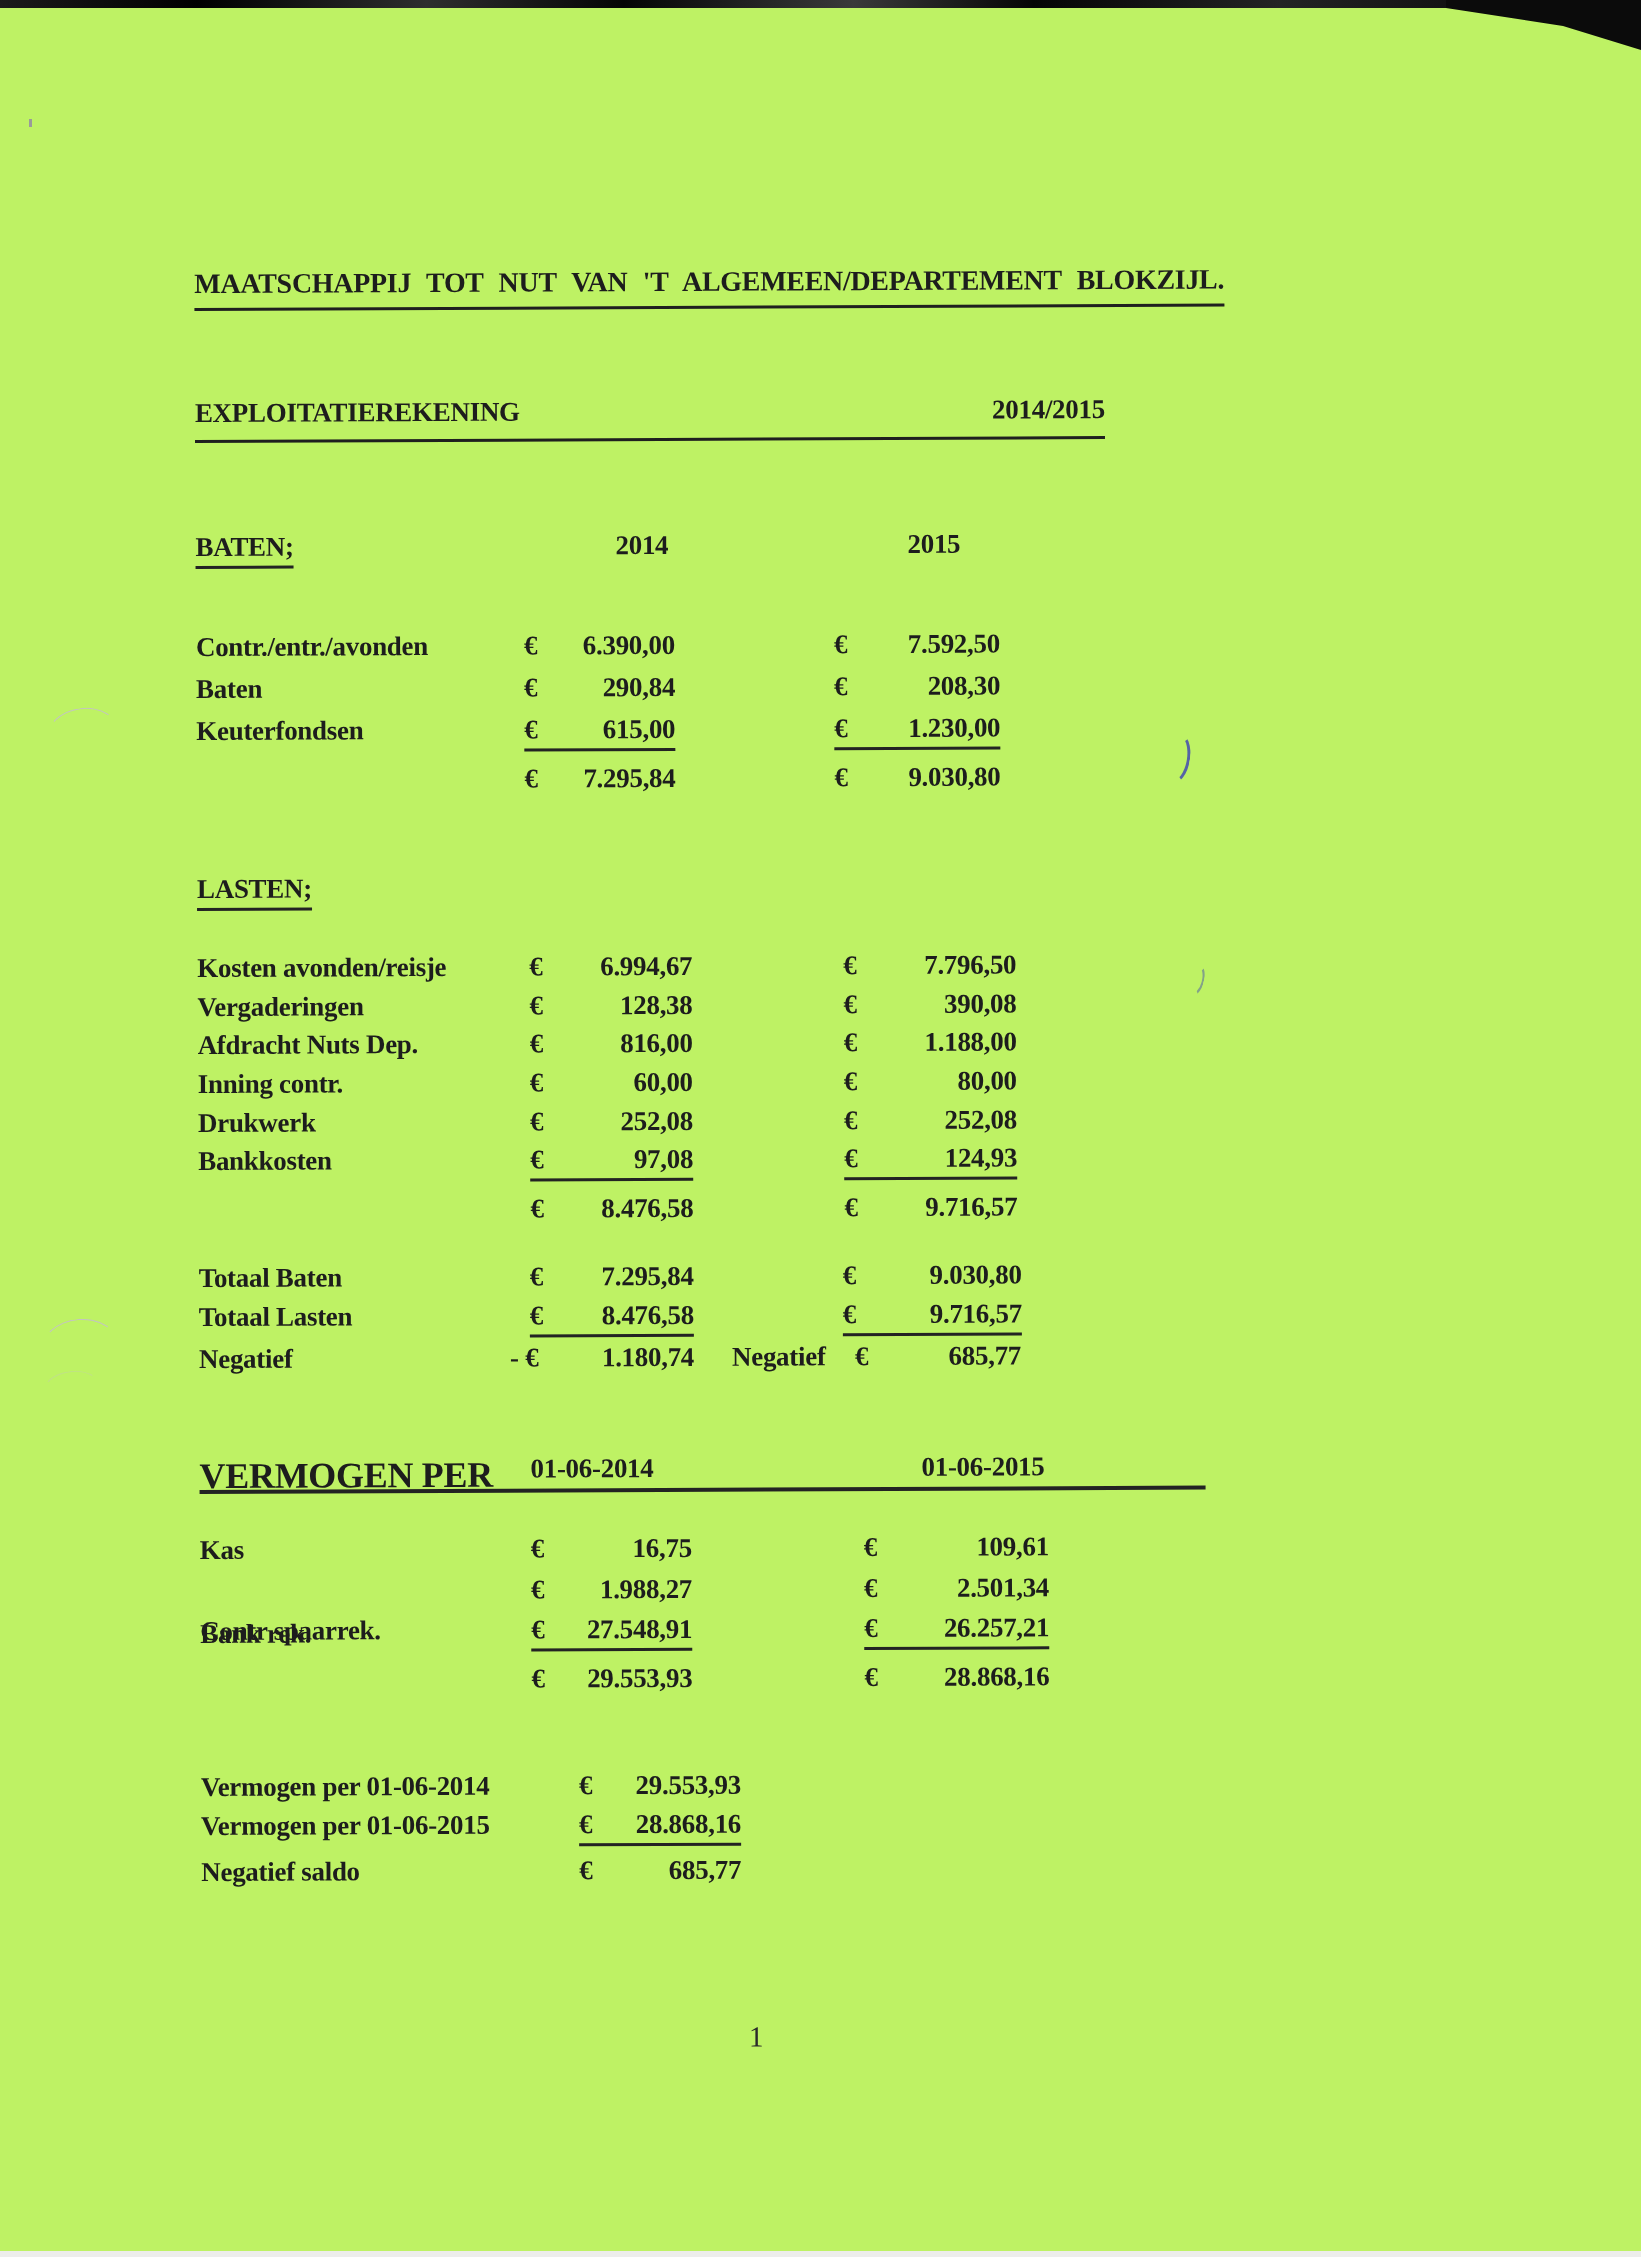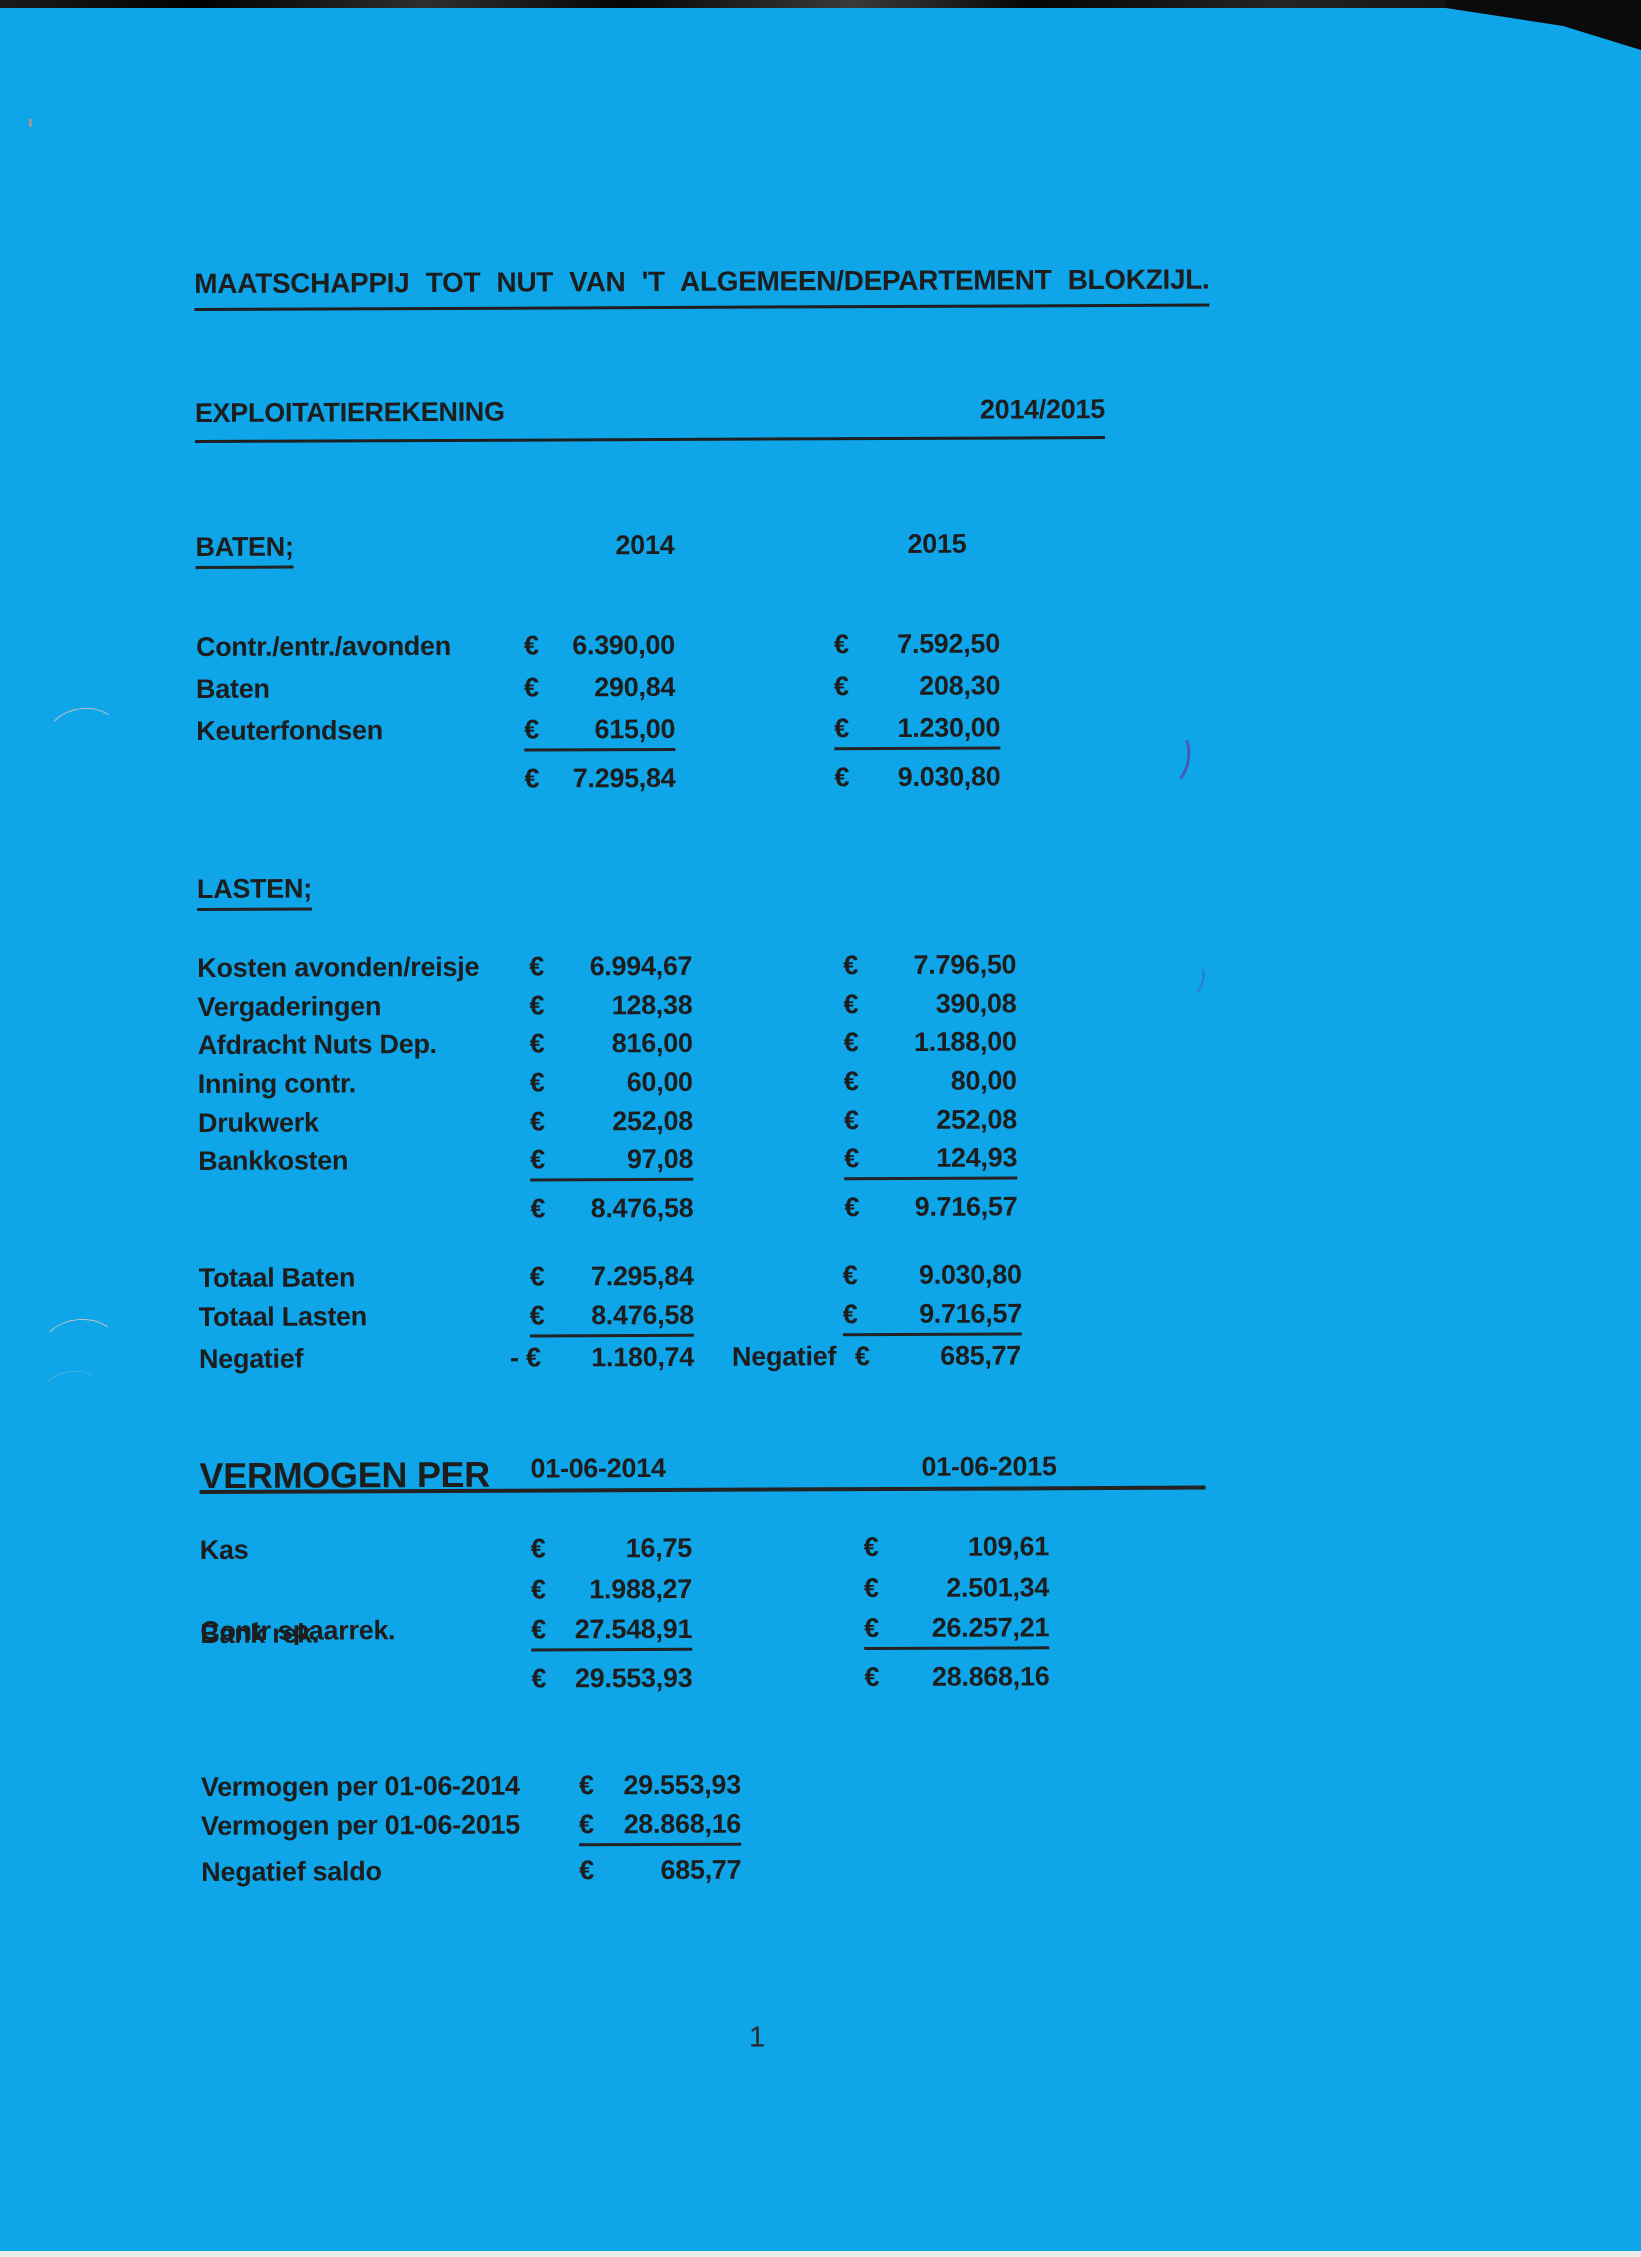--- a/index.html
+++ b/index.html
@@ -1,19 +1,19 @@
 <!DOCTYPE html>
 <html><head>
 <meta charset="utf-8">
 <style>
   html,body{margin:0;padding:0;background:#d8d8d8;}
   .page{
     position:relative;width:1641px;height:2257px;margin:0 auto;
-    background:#0ea5e9;overflow:hidden;
-    font-family:Liberation Sans, sans-serif;color:#1d1d1d;
+    background:#bef264;overflow:hidden;
+    font-family:Liberation Serif, serif;color:#1d1d1d;
   }
   .tilt{position:absolute;inset:0;transform:rotate(-0.25deg);transform-origin:40% 50%;}
   .b{position:absolute;font-weight:700;font-size:27px;letter-spacing:-0.3px;white-space:nowrap;}
   .cell{
     position:absolute;display:flex;justify-content:space-between;
     font-weight:700;font-size:27px;letter-spacing:-0.3px;white-space:nowrap;
   }
   .ul{border-bottom:3.9px solid #232323;padding-bottom:2.9px;}
   .hline{position:absolute;background:#232323;height:3.9px;}
   .scan-bar{

